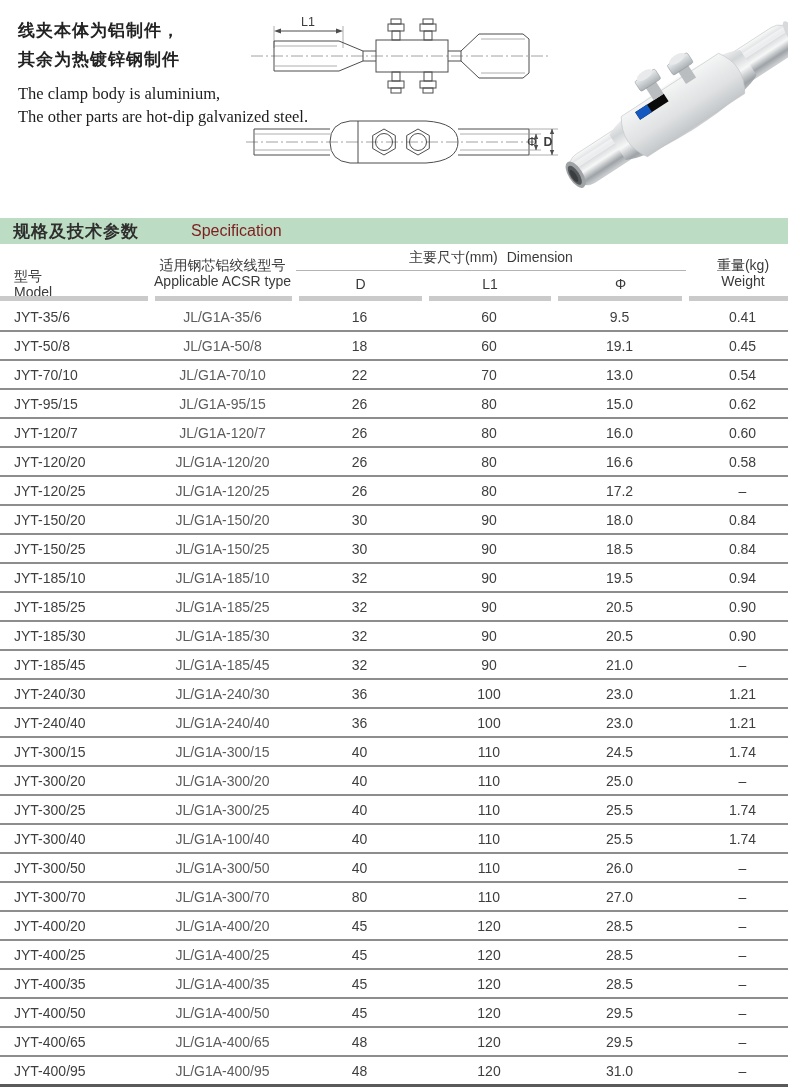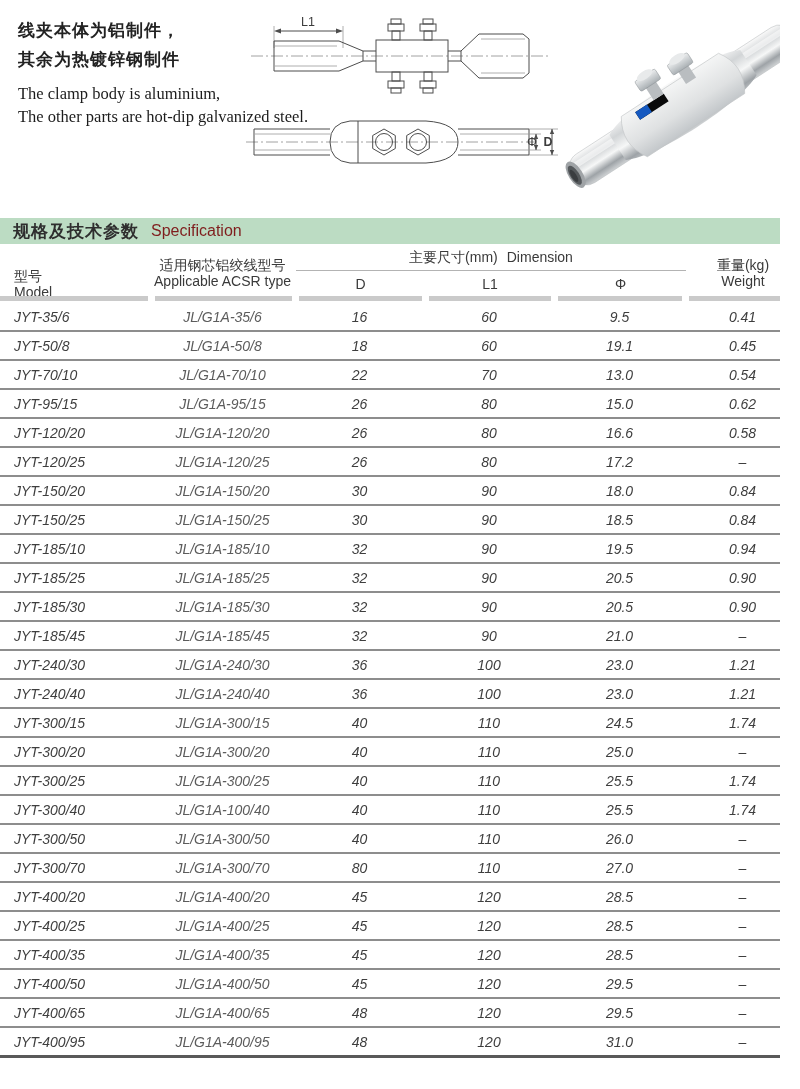--- a/index.html
+++ b/index.html
@@ -1,18 +1,18 @@
 <!DOCTYPE html>
 <html><head>
 <meta charset="utf-8">
 <style>
   html,body { margin:0; padding:0; background:#ffffff; }
   .page {
     position:relative; width:780px; height:1089px; overflow:hidden;
-    background:#ffffff; font-family:"Liberation Sans", sans-serif;
+    background:#ffffff; font-family:"Liberation Sans", sans-serif;padding-left:8px;
   }
 
   
   .intro { position:absolute; left:18px; top:16px; }
   .intro .zh { font-size:17px; font-weight:700; color:#222; line-height:29px; letter-spacing:1px; }
   .intro .en { font-family:"Liberation Serif", serif; font-size:16.5px; color:#1c1c1c; line-height:23px; }
   .intro .en-block { margin-top:8px; }
 
   
   svg.drawing { position:absolute; }
@@ -50,21 +50,21 @@
   .hband div { position:absolute; top:296px; height:5px; background:#cacaca; }
   .hb0 { left:0;   width:148px; }
   .hb1 { left:155px; width:137px; }
   .hb2 { left:299px; width:123px; }
   .hb3 { left:429px; width:122px; }
   .hb4 { left:558px; width:124px; }
   .hb5 { left:689px; width:111px; }
 
   
   table.spec { position:absolute; left:0; top:303px; width:800px;
-    border-collapse:collapse; table-layout:fixed; border-bottom:3px solid #595959;font-style:italic; }
+    border-collapse:collapse; table-layout:fixed; border-bottom:3px solid #595959; }
   table.spec td { height:27px; padding:0; border-top:2px solid #8d8d8d;
     font-size:14px; color:#3e3e3e; text-align:center; white-space:nowrap; }
   table.spec tr:first-child td { border-top:none; }
   table.spec td.c0 { text-align:left; padding-left:14px; }
   table.spec td.c1 { color:#5c5c5c; }
 </style>
 </head>
 <body>
 
 <div class="page">
@@ -196,21 +196,21 @@
         <rect x="8" y="-42" width="24" height="12" rx="2" fill="url(#gBolt)" stroke="#8d9296" stroke-width="0.5"></rect>
         <ellipse cx="20" cy="-42" rx="9" ry="4" fill="#e8eaeb"></ellipse>
       </g>
       <ellipse cx="-128" cy="0" rx="7" ry="15" fill="#9fa3a6"></ellipse>
       <ellipse cx="-129" cy="0" rx="4.5" ry="11" fill="#55595c"></ellipse>
       <ellipse cx="-130" cy="0" rx="2.5" ry="7" fill="#3a3d40"></ellipse>
       <ellipse cx="130" cy="0" rx="5" ry="15" fill="#d7d9da"></ellipse>
     </g>
   </svg>
 
-  <div class="section-bar" style="background:#bcdcc3;">
+  <div class="section-bar" style="background:#bcdcc3;gap:40px;">
     <span class="zh">规格及技术参数</span>
     <span class="en">Specification</span>
   </div>
 
   <div class="thead">
     <div class="h-model two-line">
       <div>型号</div>
       <div>Model</div>
     </div>
     <div class="h-acsr two-line">
@@ -277,20 +277,28 @@
         </tr>
         <tr>
           <td class="c0">JYT-95/15</td>
           <td class="c1">JL/G1A-95/15</td>
           <td class="c2">26</td>
           <td class="c3">80</td>
           <td class="c4">15.0</td>
           <td class="c5">0.62</td>
         </tr>
         <tr>
+          <td class="c0">JYT-120/7</td>
+          <td class="c1">JL/G1A-120/7</td>
+          <td class="c2">26</td>
+          <td class="c3">80</td>
+          <td class="c4">16.0</td>
+          <td class="c5">0.60</td>
+        </tr>
+        <tr>
           <td class="c0">JYT-120/20</td>
           <td class="c1">JL/G1A-120/20</td>
           <td class="c2">26</td>
           <td class="c3">80</td>
           <td class="c4">16.6</td>
           <td class="c5">0.58</td>
         </tr>
         <tr>
           <td class="c0">JYT-120/25</td>
           <td class="c1">JL/G1A-120/25</td>

